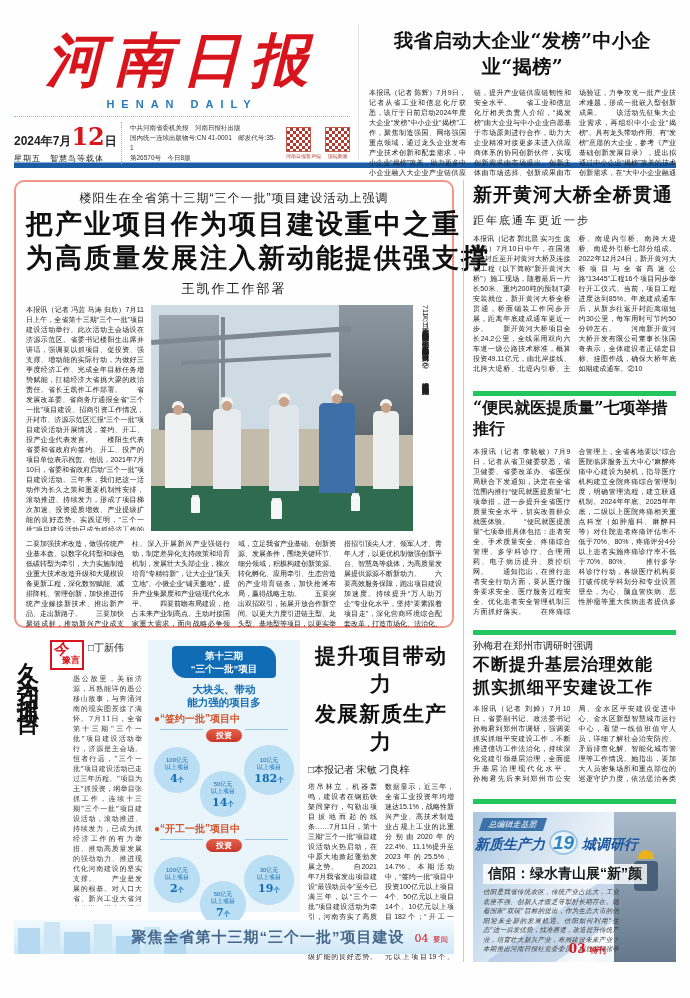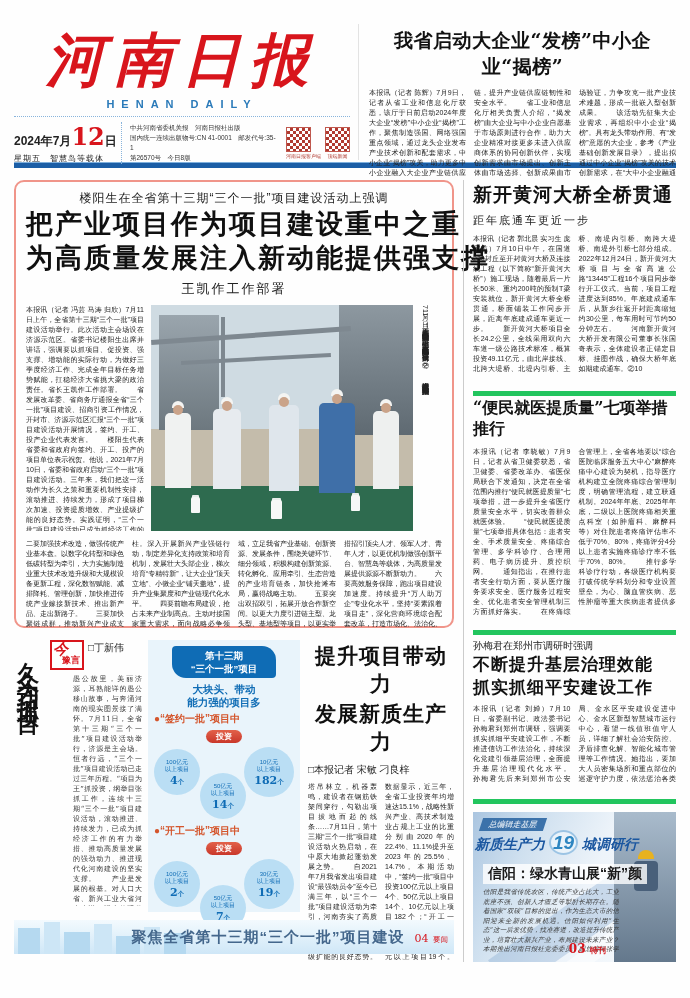--- a/index.html
+++ b/index.html
@@ -89,21 +89,21 @@
   .comm-logo { width:34px; height:30px; border:2px solid #d8151c; position:relative; flex:none; }
   .comm-logo .c1 { position:absolute; top:-2px; left:1px; color:#d8151c; font-size:15px; font-weight:bold; font-style:italic; font-family:"DejaVu Serif",serif; }
   .comm-logo .c2 { position:absolute; bottom:1px; right:2px; color:#d8151c; font-size:9px; font-weight:bold; }
   .comm-author { font-size:10px; color:#222; margin-top:1px; }
   .comm-body { font-family:"DejaVu Serif",serif; font-size:7px; line-height:10px; text-align:justify; color:#333; height:232px; overflow:hidden;margin-left:23px; }
 
   .infographic { width:152px; margin-left:6px; background:#e9f4fb; padding:6px 6px 4px; position:relative; flex:none; }
   .info-head { background:#0f6cb5; color:#fff; border-radius:4px 14px 4px 14px; width:104px; margin:0 auto; text-align:center; font-size:9.5px; font-weight:bold; line-height:13px; padding:3px 0; }
   .info-sub { color:#0f6cb5; font-weight:bold; font-size:10.5px; text-align:center; line-height:13px; margin:5px 0 3px; }
   .sec-label { color:#d4552c; font-size:10px; font-weight:bold; margin-top:3px; }
-  .tag-row { display:flex; align-items:center; margin:3px 6px;flex-direction:column; }
+  .tag-row { display:flex; align-items:flex-start; margin:3px 6px; }
   .tag-row .line { flex:1; border-top:1px solid #9cc8e8; }
   .invest-tag { background:linear-gradient(#e2614a,#c9372a); color:#fff; font-size:8px; font-weight:bold; padding:1px 10px; border-radius:8px; margin:0 3px; }
   .bubble-area { position:relative; height:74px; }
   .bubble { position:absolute; border-radius:50%; background:#badef4; color:#0f6cb5; text-align:center; display:flex; flex-direction:column; justify-content:center; line-height:7.5px; }
   .bubble .bl { font-size:6px; }
   .bubble .cnt { font-weight:bold; margin-top:1px; }
   .bubble .cnt .n { font-size:11px; font-family:"DejaVu Serif",serif; }
   .bubble .cnt .u { font-size:6.5px; }
   .b0 { width:46px; height:46px; left:0; top:2px; }
   .b1 { width:46px; height:46px; left:46px; top:26px; }

